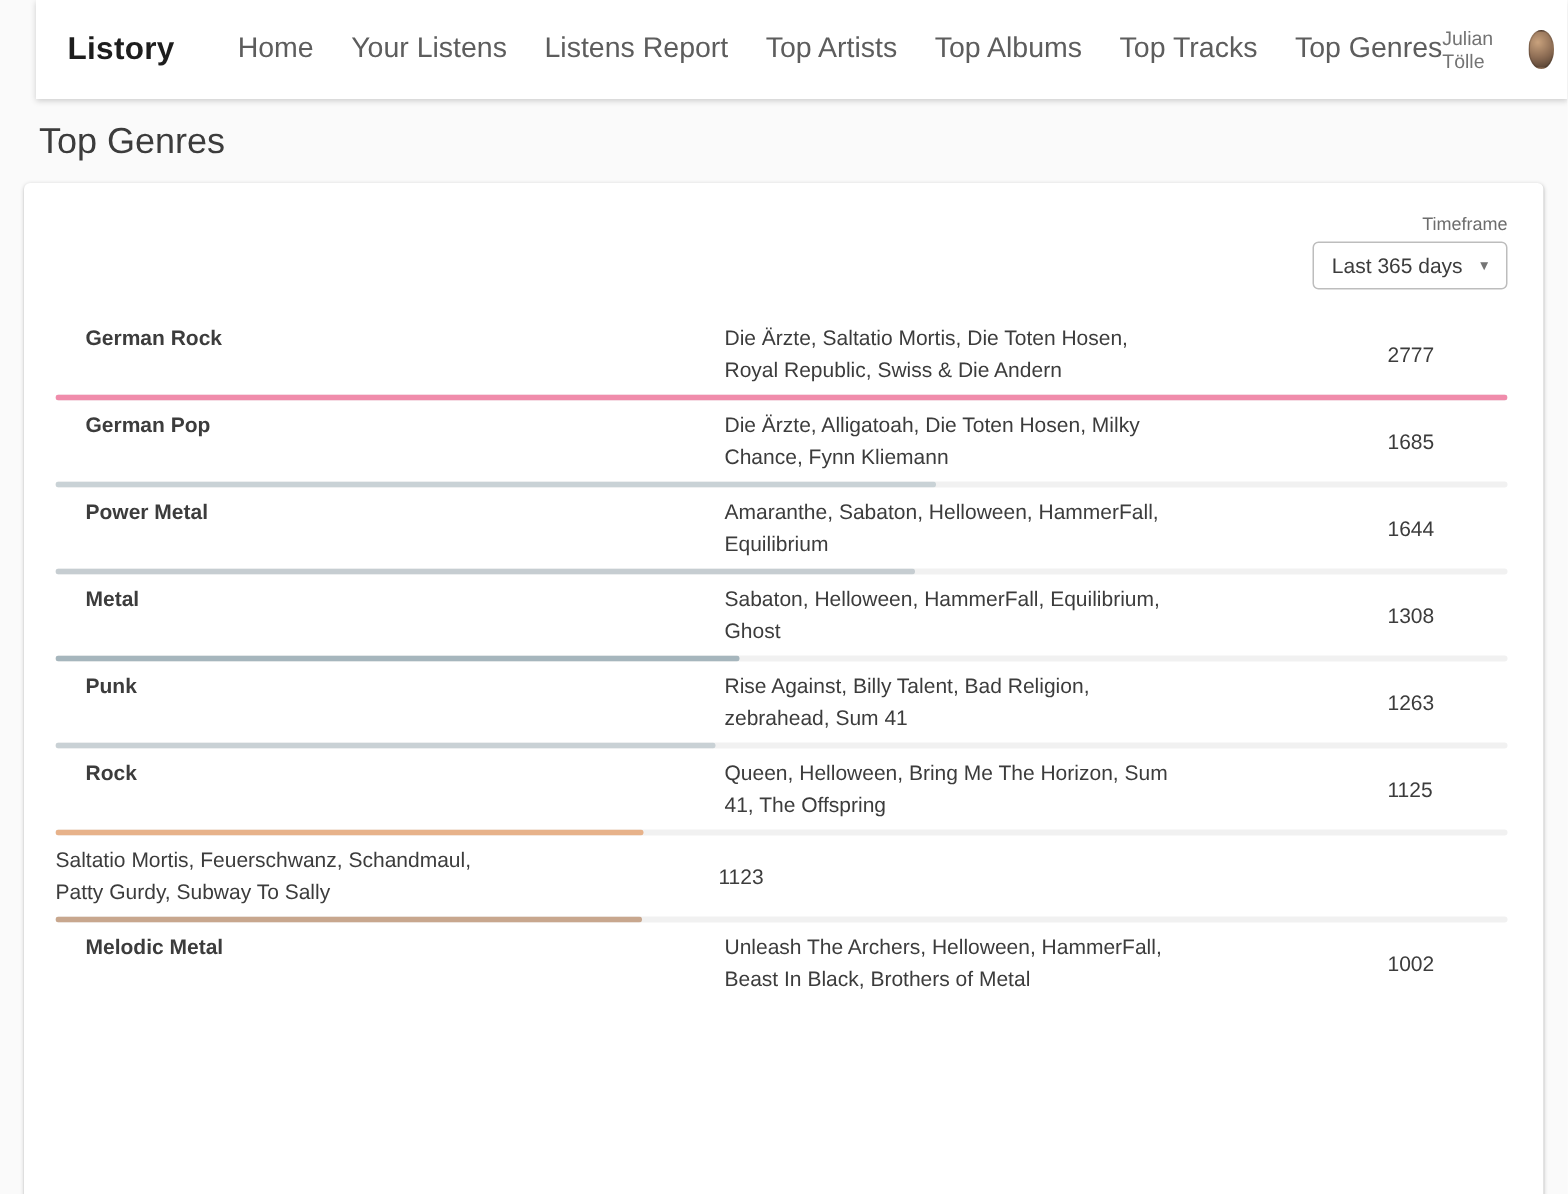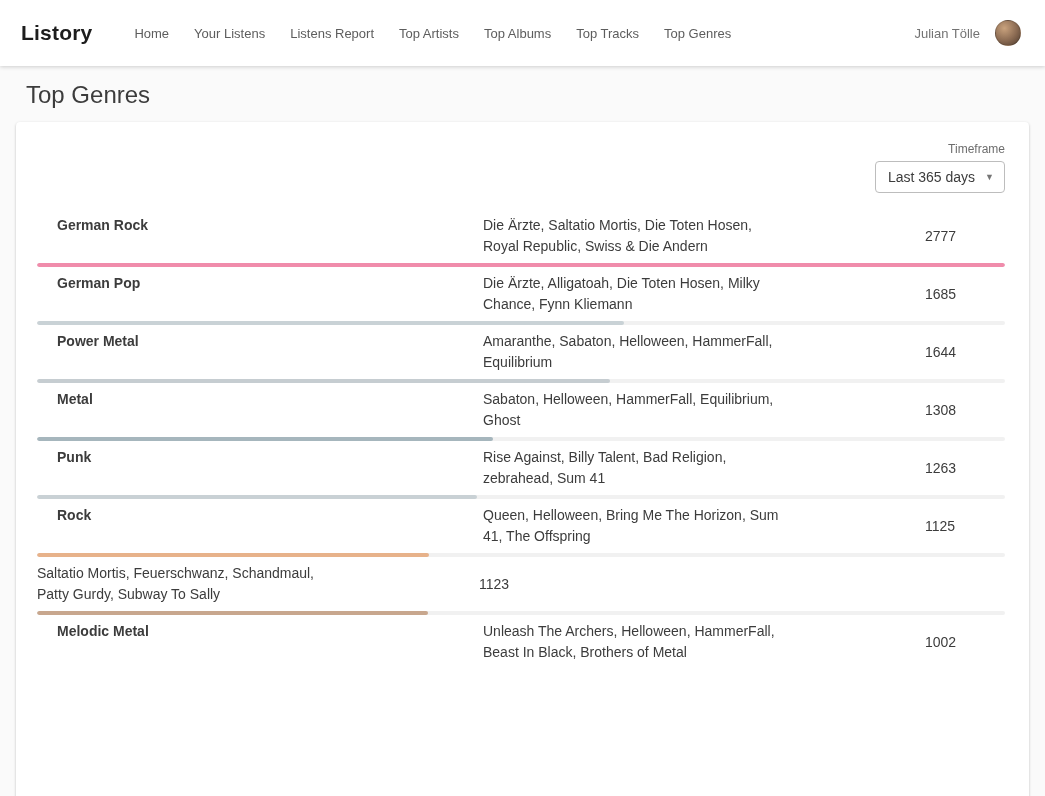--- a/index.html
+++ b/index.html
@@ -14,37 +14,38 @@
   
   .appbar {
     height: 66px;
     background: #ffffff;
     box-shadow: 0 1px 4px rgba(0,0,0,0.18);
     display: flex;
     align-items: center;
     padding: 0 24px 0 21px;
     position: relative;
     z-index: 2;
+    margin-left: 24px;
   }
   .logo {
     font-size: 21px;
     font-weight: 700;
     color: #1d1d1d;
     letter-spacing: 0.2px;
     cursor: pointer;
   }
   .nav-links {
     display: flex;
     align-items: center;
     gap: 25px;
     margin-left: 42px;
     flex: 1;
   }
   .nav-item {
-    font-size: 13px;
+    font-size: 19px;
     color: #5d5d5d;
     cursor: pointer;
     white-space: nowrap;
   }
   .user-area {
     display: flex;
     align-items: center;
     gap: 15px;
     cursor: pointer;
   }

